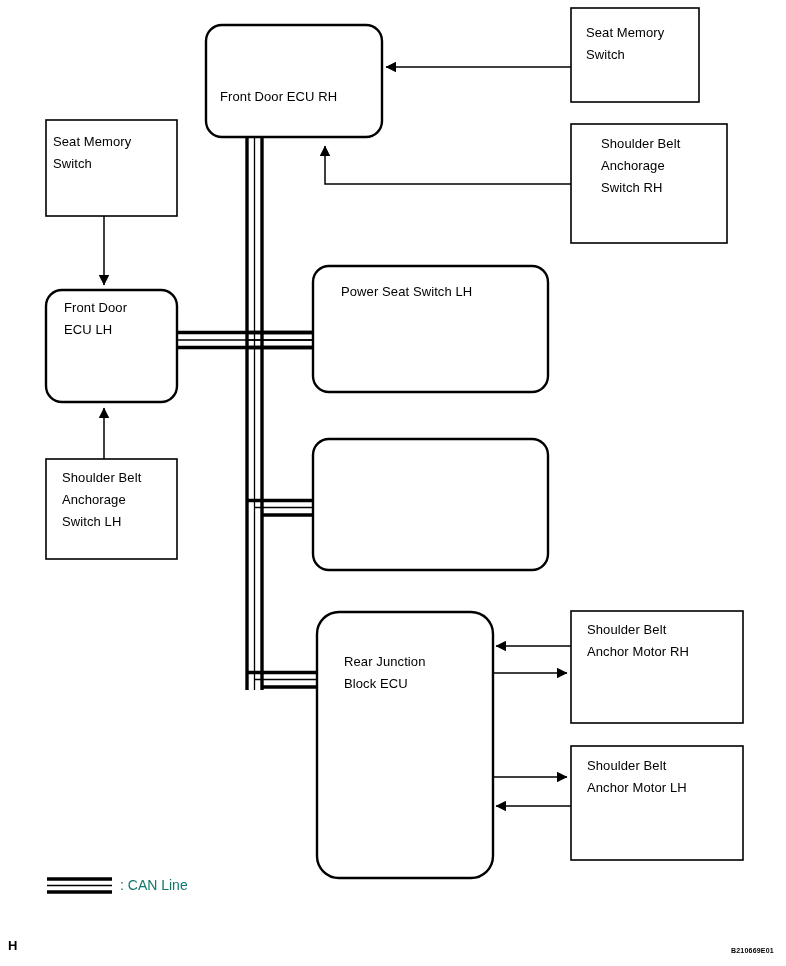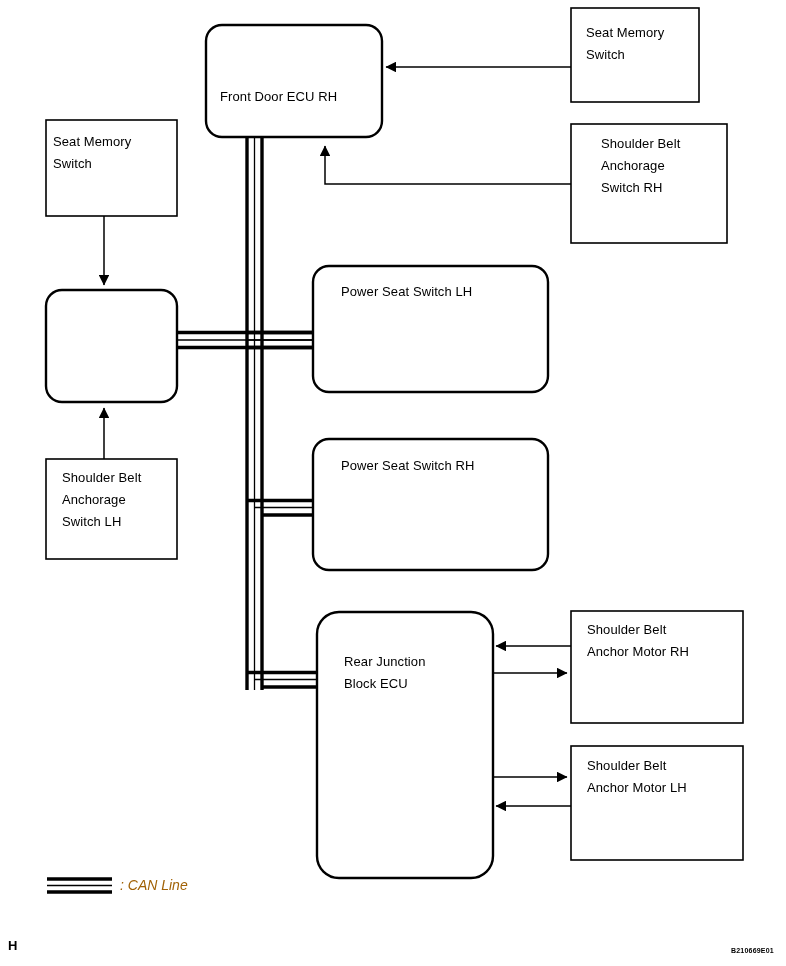--- a/index.html
+++ b/index.html
@@ -3,21 +3,21 @@
 <meta charset="utf-8">
 <style>
   html,body{margin:0;padding:0;background:#ffffff;}
   body{width:786px;height:966px;position:relative;overflow:hidden;
        font-family:"Liberation Sans","DejaVu Sans",sans-serif;color:#000;}
   #stage{position:absolute;left:0;top:0;width:786px;height:966px;}
   svg#diagram{position:absolute;left:0;top:0;width:786px;height:966px;}
 
   .blk-label{position:absolute;font-size:13px;line-height:22px;color:#000;
              white-space:pre-line;letter-spacing:0.1px;}
-  .legend-label{position:absolute;font-size:14px;line-height:18px;color:#a16207;font-style:italic;}
+  .legend-label{position:absolute;font-size:14px;line-height:18px;color:#0f766e;}
   .corner-mark{position:absolute;font-size:13px;font-weight:bold;color:#000;}
   .doc-code{position:absolute;font-size:7px;font-weight:bold;color:#000;
             letter-spacing:0.2px;}
 </style>
 </head>
 <body>
 
 <div id="stage">
 
   <svg id="diagram" viewBox="0 0 786 966">
@@ -111,28 +111,29 @@
   <div class="blk-label" style="left:586px;top:22px;width:112px;">Seat Memory
 Switch</div>
 
   <div class="blk-label" style="left:601px;top:133px;width:130px;">Shoulder Belt
 Anchorage
 Switch RH</div>
 
   <div class="blk-label" style="left:53px;top:131px;width:120px;">Seat Memory
 Switch</div>
 
+  <div class="blk-label" style="left:64px;top:297px;width:110px;">Front Door
+ECU LH</div>
 
   <div class="blk-label" style="left:62px;top:467px;width:120px;">Shoulder Belt
 Anchorage
 Switch LH</div>
 
   <div class="blk-label" style="left:341px;top:281px;width:210px;">Power Seat Switch LH</div>
 
-  <div class="blk-label" style="left:341px;top:455px;width:210px;">Power Seat Switch RH</div>
 
   <div class="blk-label" style="left:344px;top:651px;width:150px;">Rear Junction
 Block ECU</div>
 
   <div class="blk-label" style="left:587px;top:619px;width:160px;">Shoulder Belt
 Anchor Motor RH</div>
 
   <div class="blk-label" style="left:587px;top:755px;width:160px;">Shoulder Belt
 Anchor Motor LH</div>
 

